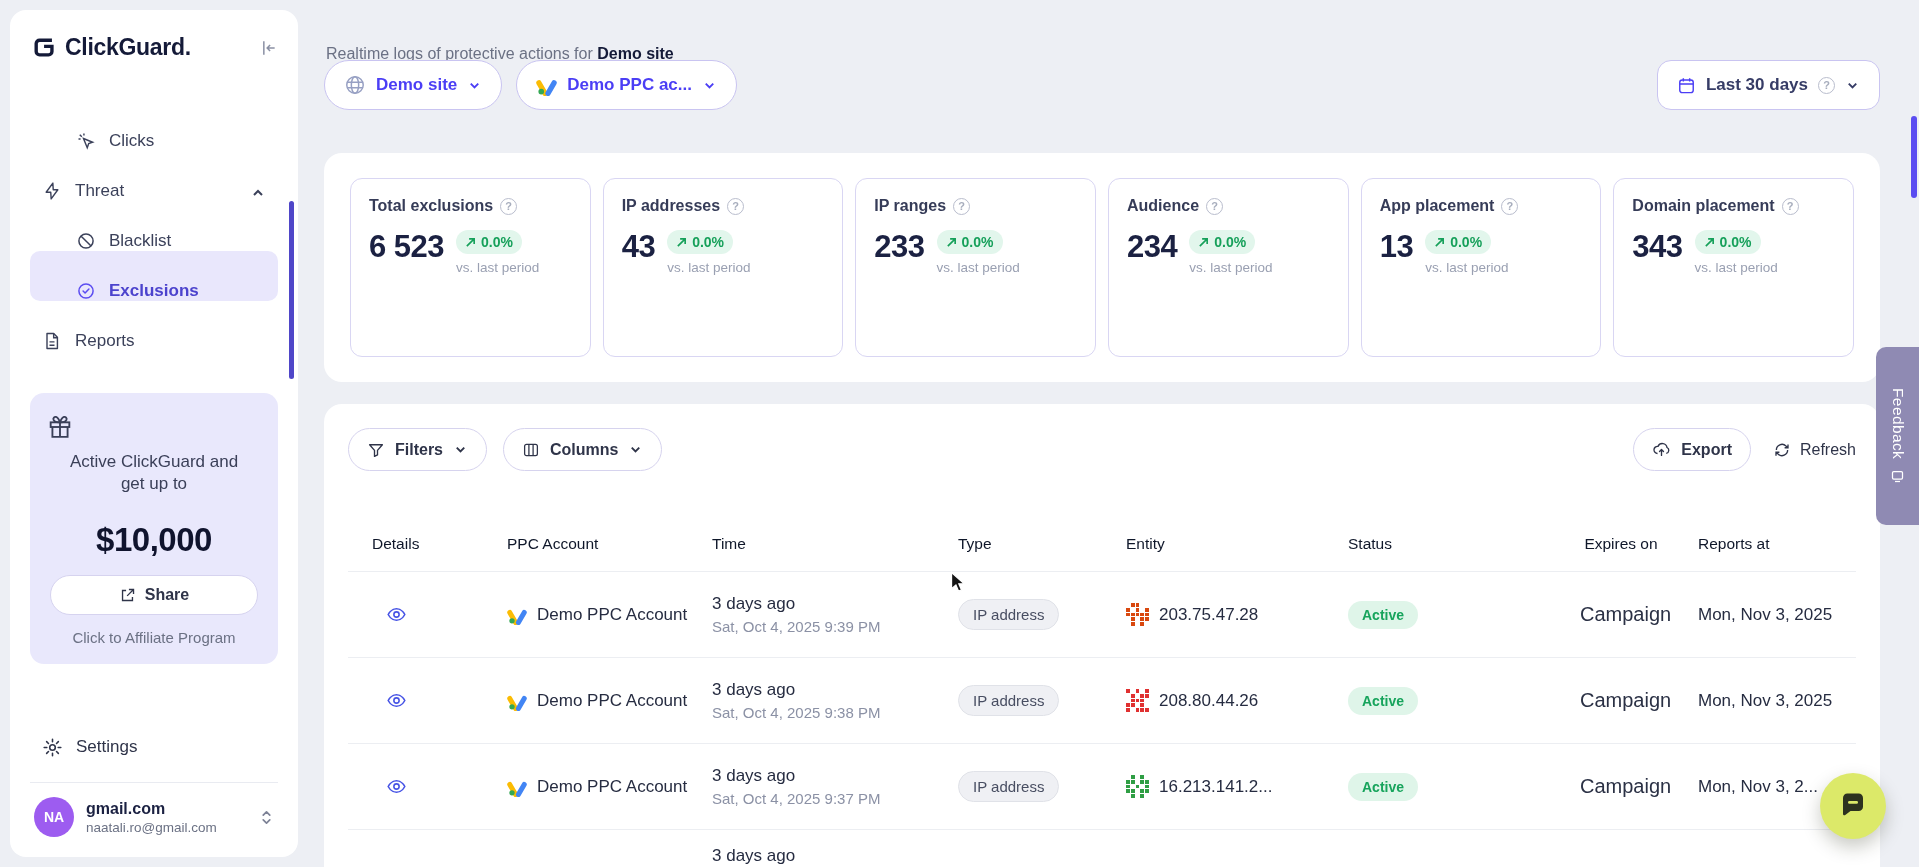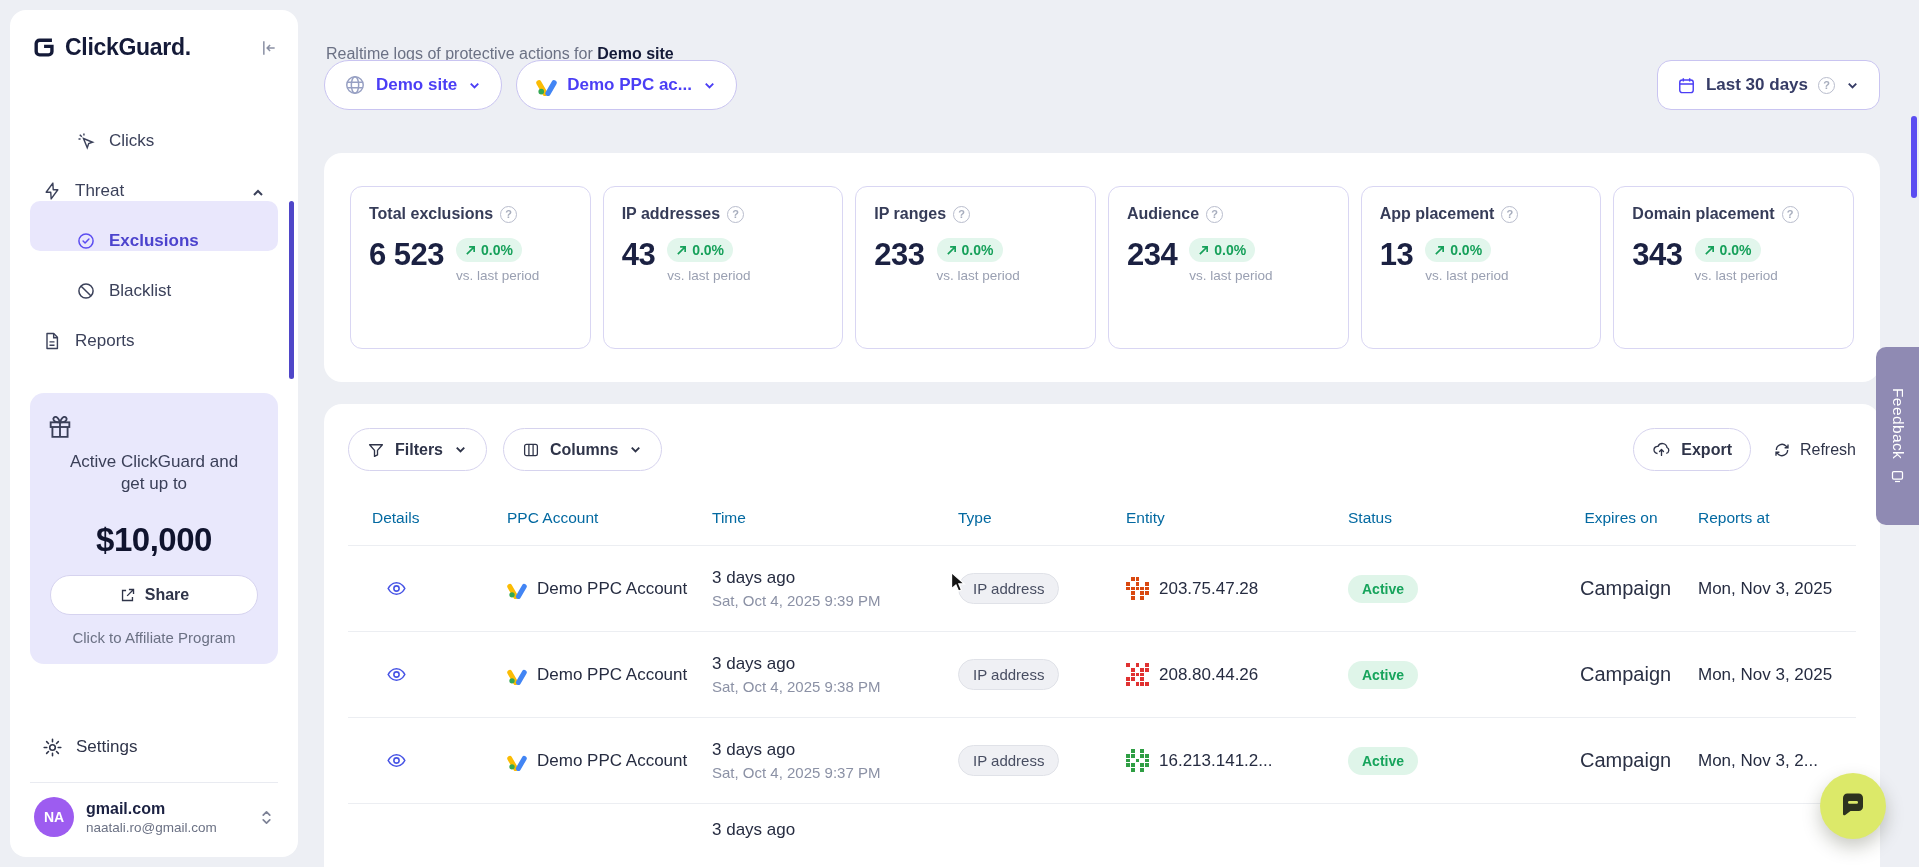--- a/index.html
+++ b/index.html
@@ -50,40 +50,40 @@
   .controls { position:absolute; top:60px; left:0; right:0; display:flex; gap:14px; }
   .pill { display:inline-flex; align-items:center; gap:10px; height:50px; padding:0 19px; background:#fff;
           border:1px solid #c9c4f1; border-radius:26px; font-size:17px; font-weight:600; color:#4b3ef5; }
   .pill .chev { color:#4b3ef5; }
   .pill.date { margin-left:auto; color:#363c66; border-radius:14px; }
   .pill.date .chev { color:#363c66; }
   .help { width:17px; height:17px; border:1.5px solid #b9bdcd; border-radius:50%; color:#a7adbd; font-size:11px;
           font-weight:700; display:inline-flex; align-items:center; justify-content:center; flex:none; }
 
   .stats-card { position:absolute; top:153px; left:0; width:100%; height:229px; background:#fff; border-radius:18px;
-                padding:33px 26px; display:flex; gap:12px; }
+                padding:25px 26px; display:flex; gap:12px; }
   .stat { flex:1; border:1px solid #d9d6f3; border-radius:12px; padding:18px 18px; }
   .stat-label-row { display:flex; align-items:center; gap:7px; font-size:16px; font-weight:600; color:#363c58; }
   .stat-value-row { margin-top:15px; display:flex; gap:12px; align-items:flex-start; }
   .stat-value { font-size:31px; font-weight:700; color:#1b2142; letter-spacing:-0.5px; line-height:1.1; }
   .trend-pill { display:inline-flex; align-items:center; gap:5px; background:#e2f6ec; color:#16a05a; font-size:14px;
                 font-weight:700; padding:4px 9px; border-radius:999px; }
   .stat-caption { margin-top:6px; font-size:13.5px; color:#9aa0b2; }
 
   .table-card { position:absolute; top:404px; left:0; width:100%; height:560px; background:#fff; border-radius:18px;
                 padding:24px; }
   .toolbar { display:flex; align-items:center; gap:16px; }
   .tool-btn { display:inline-flex; align-items:center; gap:10px; height:43px; padding:0 18px; background:#fff;
               border:1px solid #d6d3ee; border-radius:22px; font-size:16px; font-weight:600; color:#2f3449; }
   .toolbar-right { margin-left:auto; display:flex; align-items:center; gap:22px; }
   .text-btn { display:inline-flex; align-items:center; gap:9px; font-size:16px; font-weight:500; color:#2f3449; }
 
   .thead, .trow, .trow-partial { display:grid; grid-template-columns:135px 205px 246px 168px 222px 232px 118px 1fr;
           align-items:center; padding-left:24px; }
-  .thead { margin-top:34px; min-height:40px; padding-bottom:14px; color:#0369a1; font-size:15.5px; font-weight:500; }
+  .thead { margin-top:60px; min-height:40px; padding-bottom:14px; color:#0f172a; font-size:15.5px; font-weight:500; }
   .th span { display:inline-block; }
   .th-excluded span { width:82px; text-align:center; }
   .trow { height:86px; border-top:1px solid #eceef2; font-size:17px; color:#262c41; }
   .cell { display:flex; align-items:center; gap:10px; padding-right:10px; }
   .c-details { padding-left:14px; }
   .eye-btn { color:#4653e5; }
   .c-time { display:block; }
   .c-time .t1 { font-size:17px; color:#262c41; }
   .c-time .t2 { margin-top:4px; font-size:15px; color:#8b91a5; }
   .type-badge { display:inline-flex; align-items:center; background:#eff0f4; border:1px solid #e0e2e8; color:#484e62;
@@ -143,37 +143,37 @@
             <path d="M13 2.5 5 13.5h5.5L11 21.5l8-11h-5.5L13 2.5Z" stroke-linejoin="round"></path>
           </svg>
       </span>
       <span>Threat</span>
       <span class="chev">
         <svg width="16" height="16" viewBox="0 0 16 16" fill="none" stroke="currentColor" stroke-width="2">
             <path d="m4 10 4-4 4 4"></path>
           </svg>
       </span>
     </div>
+    <div class="nav-item sub">
+      <span>
+        <svg width="20" height="20" viewBox="0 0 24 24" fill="none" stroke="currentColor" stroke-width="1.8">
+            <circle cx="12" cy="12" r="8.5"></circle>
+            <path d="M6.2 6.2l11.6 11.6"></path>
+          </svg>
+      </span>
+      <span>Blacklist</span>
+    </div>
     <div class="nav-item sub active">
       <span>
         <svg width="20" height="20" viewBox="0 0 24 24" fill="none" stroke="currentColor" stroke-width="1.8">
             <circle cx="12" cy="12" r="8.5"></circle>
             <path d="m8.5 12 2.4 2.4 4.6-4.8" stroke-linecap="round" stroke-linejoin="round"></path>
           </svg>
       </span>
       <span>Exclusions</span>
-    </div>
-    <div class="nav-item sub">
-      <span>
-        <svg width="20" height="20" viewBox="0 0 24 24" fill="none" stroke="currentColor" stroke-width="1.8">
-            <circle cx="12" cy="12" r="8.5"></circle>
-            <path d="M6.2 6.2l11.6 11.6"></path>
-          </svg>
-      </span>
-      <span>Blacklist</span>
     </div>
     <div class="nav-item">
       <span>
         <svg width="20" height="20" viewBox="0 0 24 24" fill="none" stroke="currentColor" stroke-width="1.7">
             <path d="M6 3h8l4.5 4.5V21H6V3Z" stroke-linejoin="round"></path>
             <path d="M14 3v5h4.5M9 13h6M9 17h6"></path>
           </svg>
       </span>
       <span>Reports</span>
     </div>

